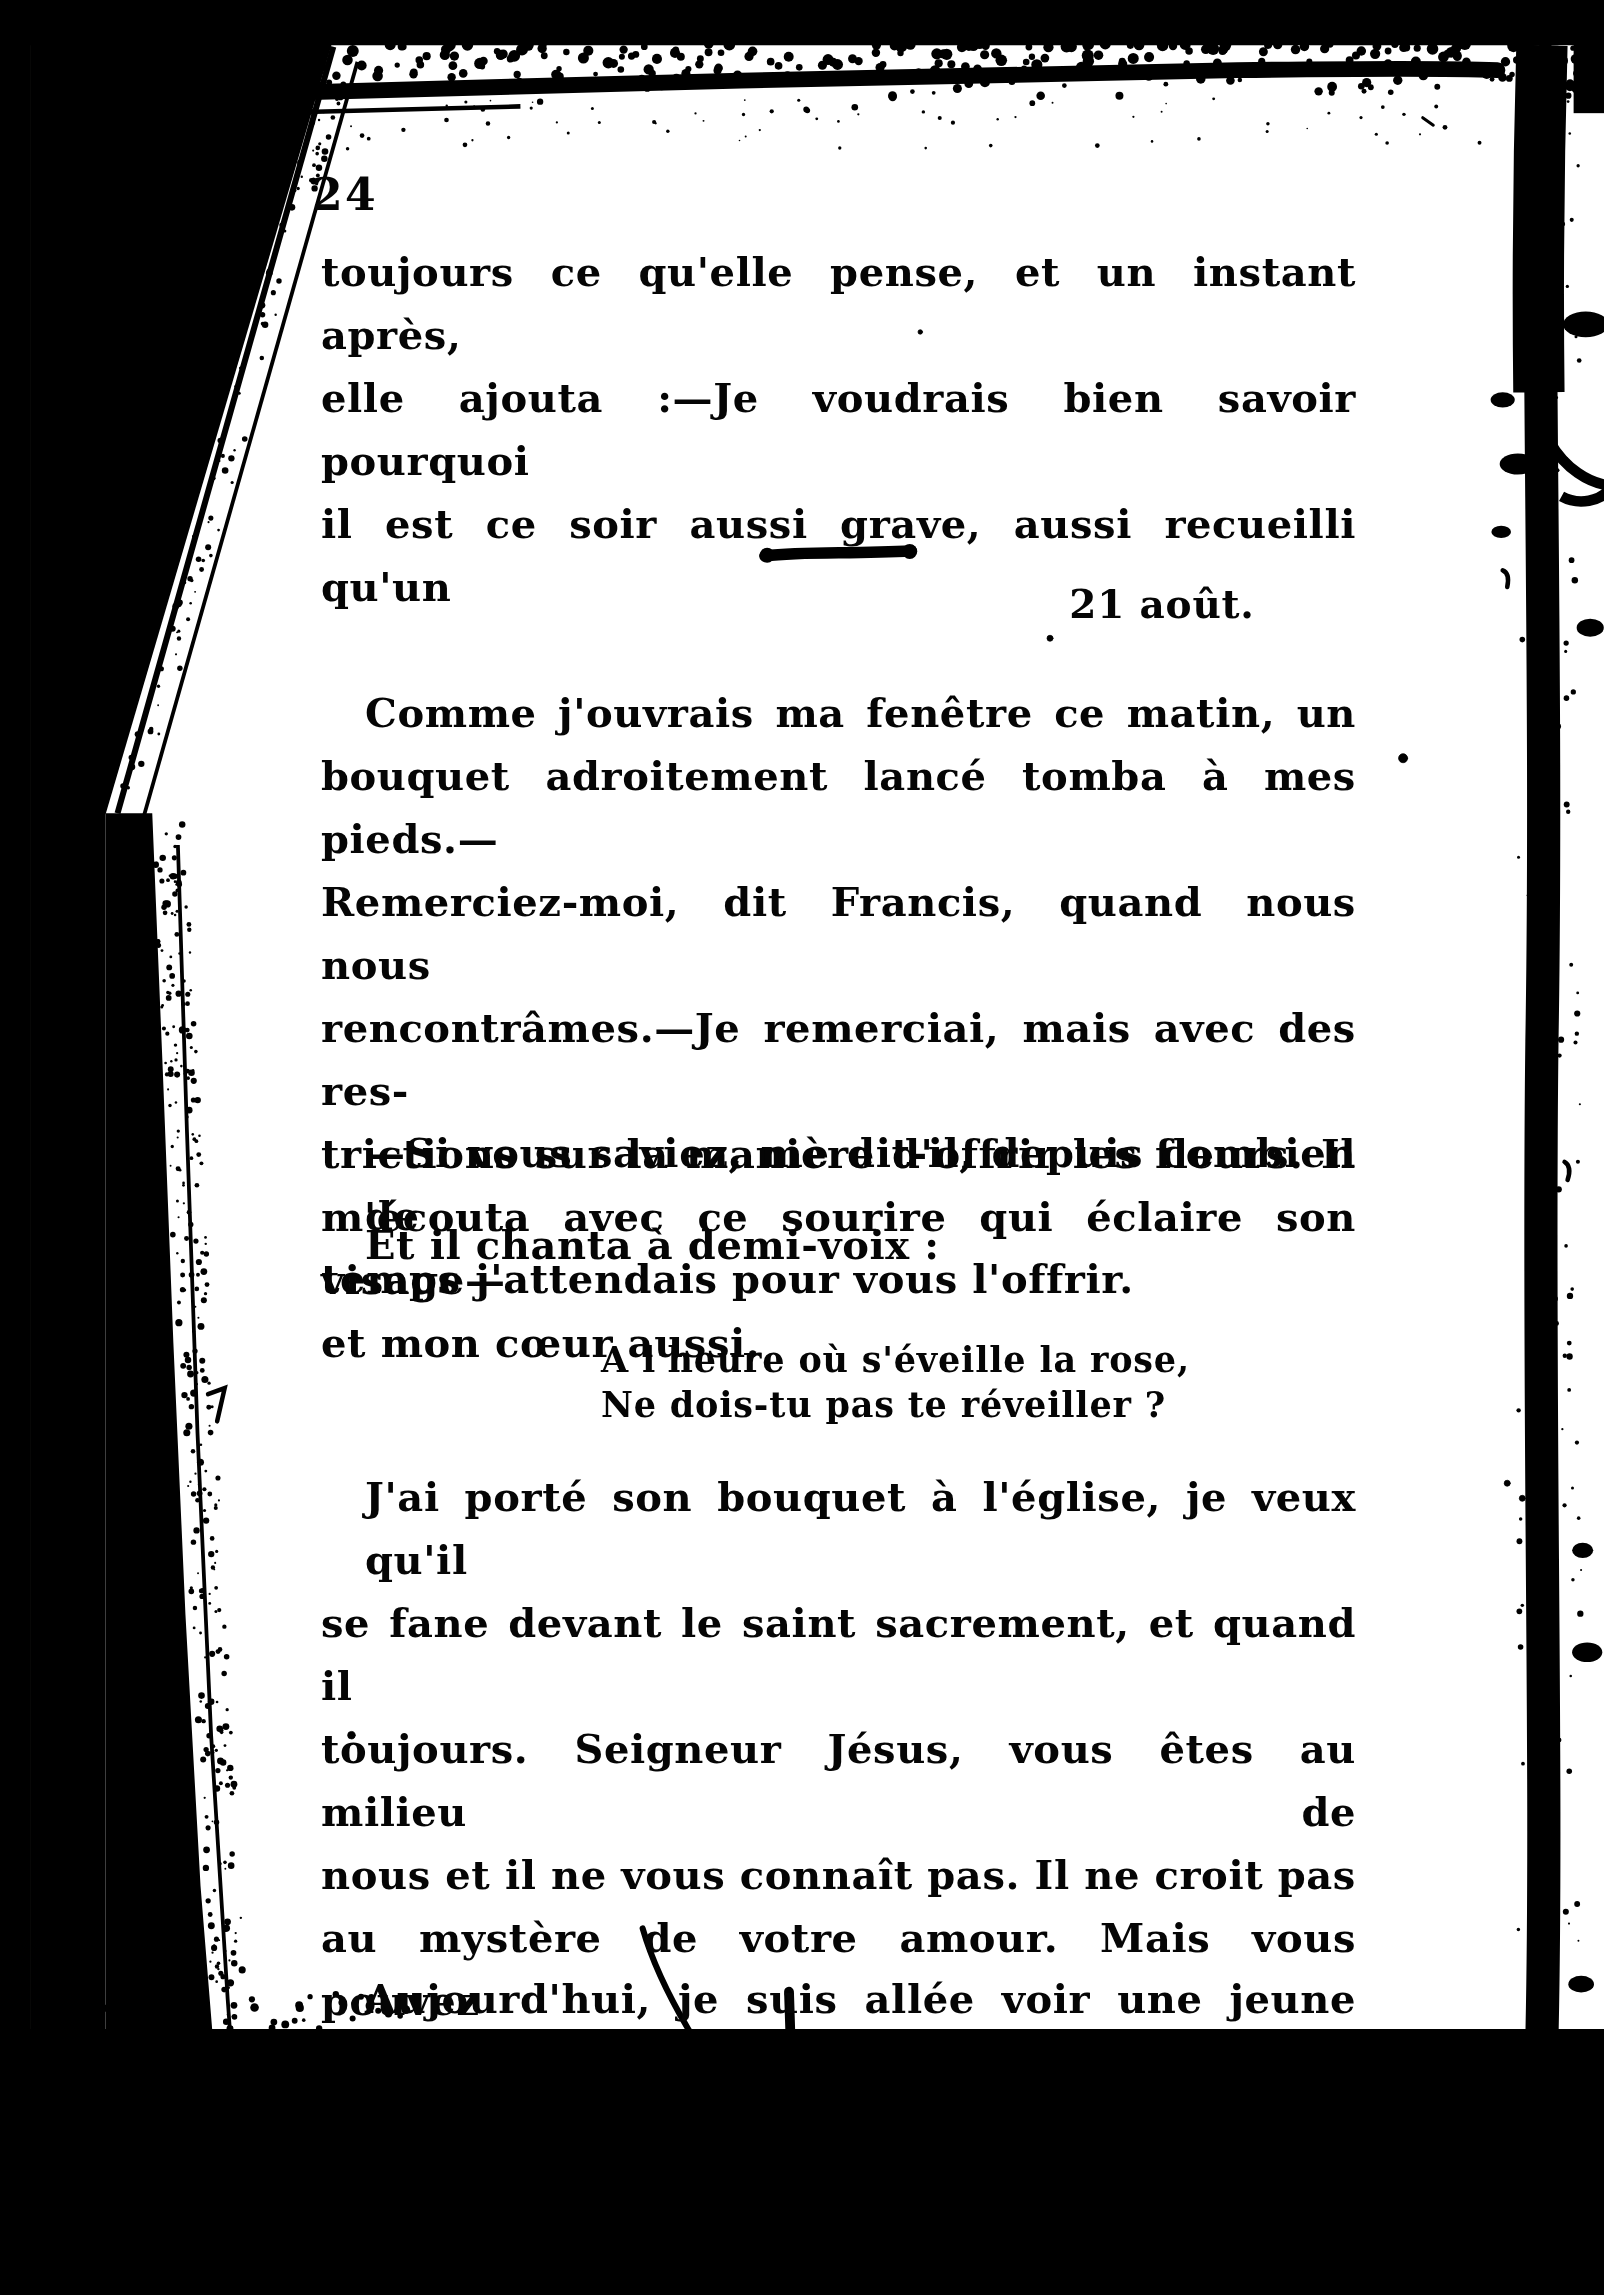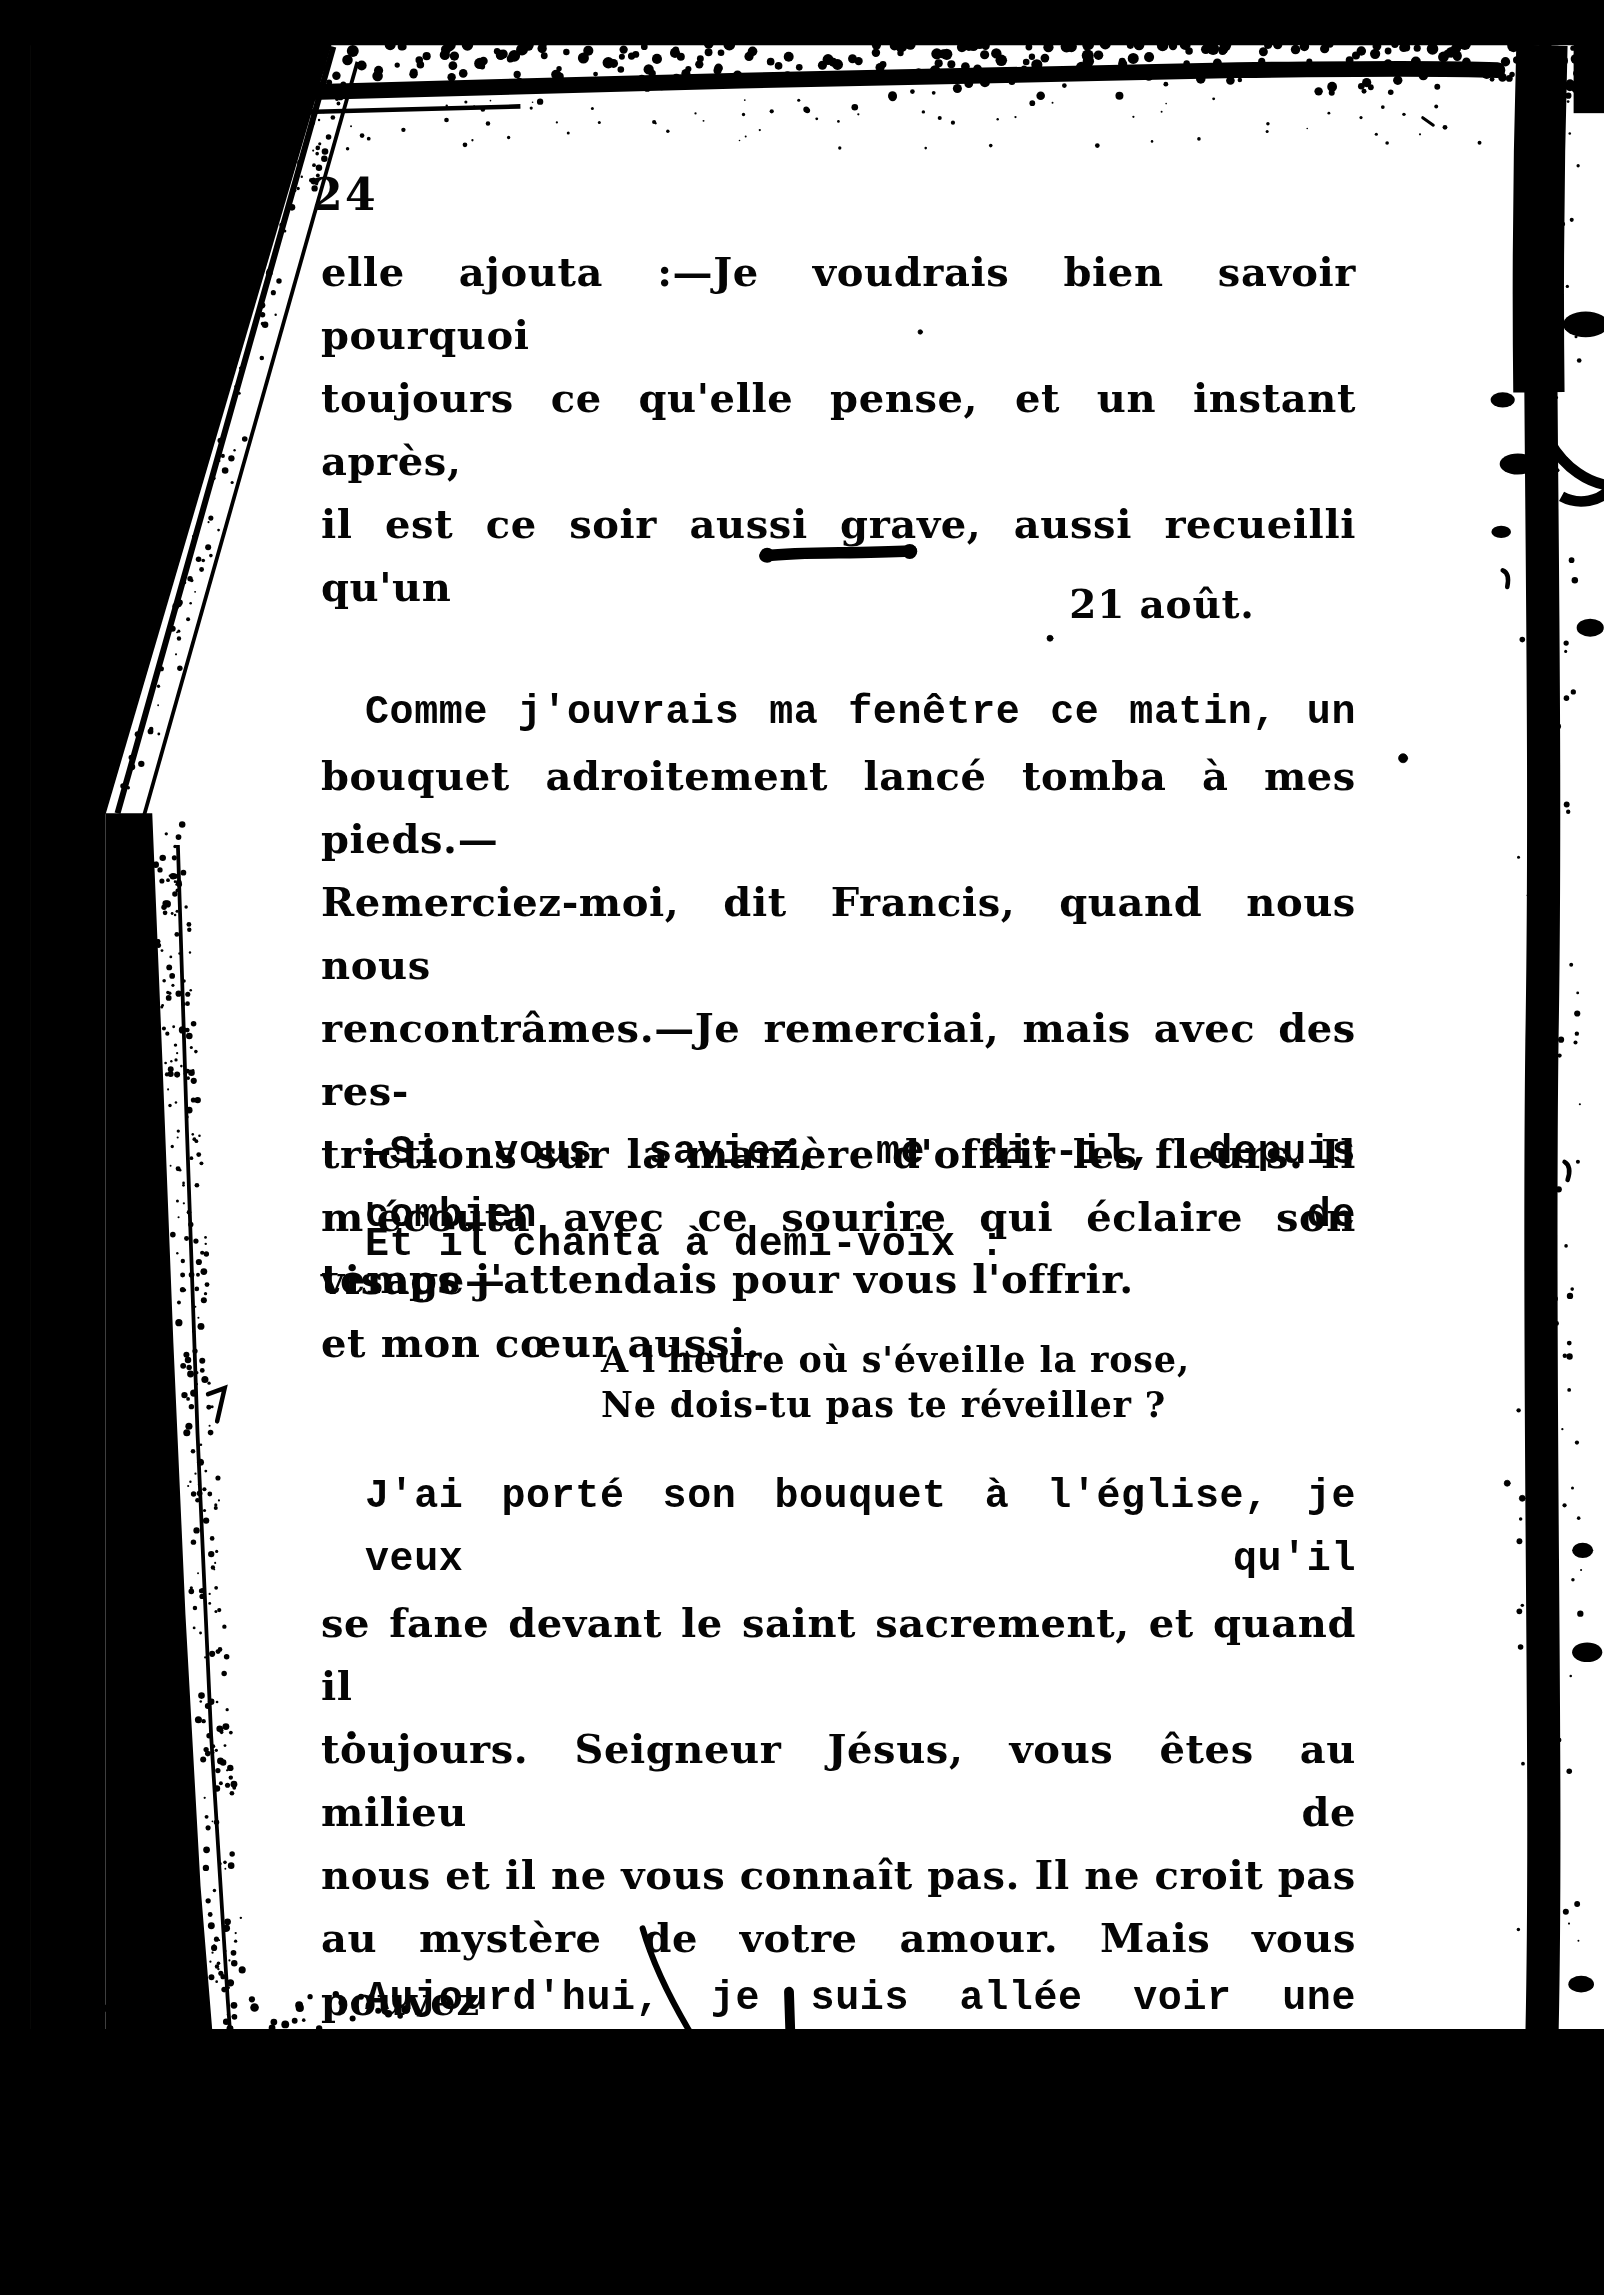--- a/index.html
+++ b/index.html
@@ -5,21 +5,21 @@
   html,body{margin:0;padding:0;background:#000;}
   .stage{position:relative;width:1604px;height:2029px;background:#fef9c3;overflow:hidden;
          font-family:"DejaVu Serif","Liberation Serif",serif;margin-left:30px;}
   #scan{position:absolute;left:0;top:0;}
   .content{position:absolute;left:0;top:0;width:1604px;height:2295px;z-index:2;color:#050505;}
   .pageno{position:absolute;left:282px;top:169px;font-size:44px;font-weight:700;letter-spacing:2.3px;}
   .para{position:absolute;left:291px;width:1035px;font-size:40px;font-weight:700;
         line-height:63px;letter-spacing:0.6px;}
   .tline{text-align:justify;text-align-last:justify;text-justify:inter-word;white-space:normal;}
   .tline.endp{text-align:left;text-align-last:left;}
-  .tline.ind{padding-left:44px;font-family:Liberation Mono, monospace;}
+  .tline.ind{padding-left:44px;}
   .dateline{position:absolute;left:981px;top:581px;width:302px;text-align:center;
             font-size:39px;font-weight:700;letter-spacing:0.8px;}
   .verse{position:absolute;left:571px;top:1337px;font-size:35px;font-weight:700;
          line-height:45px;letter-spacing:0.8px;}
   .fragment{position:absolute;left:655px;top:2178px;font-size:39px;font-weight:700;
             transform:rotate(4deg);}
   .p-top{top:240px;}
   .p-morning{top:681px;}
   .p-si{top:1121px;}
   .p-chanta{top:1213px;}
@@ -2046,22 +2046,22 @@
         <circle cx="1900.8" cy="2870.7" r="2.9"></circle>
         <circle cx="2013.7" cy="2831.7" r="2.1"></circle>
         <circle cx="1920.0" cy="2782.5" r="4.8"></circle>
       </g>
     </svg>
 
   <div class="content">
     <div class="pageno">24</div>
 
     <div class="para p-top">
+      <div class="tline">toujours ce qu'elle pense, et un instant après,</div>
       <div class="tline">elle ajouta :—Je voudrais bien savoir pourquoi</div>
-      <div class="tline">toujours ce qu'elle pense, et un instant après,</div>
       <div class="tline">il est ce soir aussi grave, aussi recueilli qu'un</div>
     </div>
 
     <div class="dateline">21 août.</div>
 
     <div class="para p-morning">
       <div class="tline ind">Comme j'ouvrais ma fenêtre ce matin, un</div>
       <div class="tline">bouquet adroitement lancé tomba à mes pieds.—</div>
       <div class="tline">Remerciez-moi, dit Francis, quand nous nous</div>
       <div class="tline">rencontrâmes.—Je remerciai, mais avec des res-</div>

